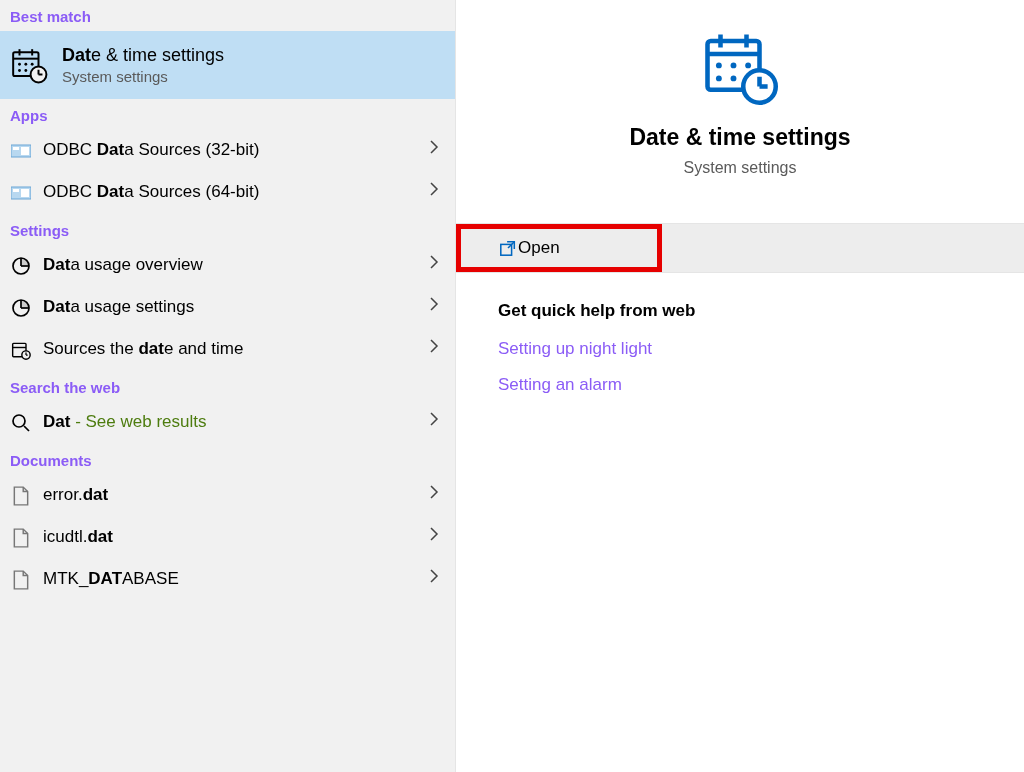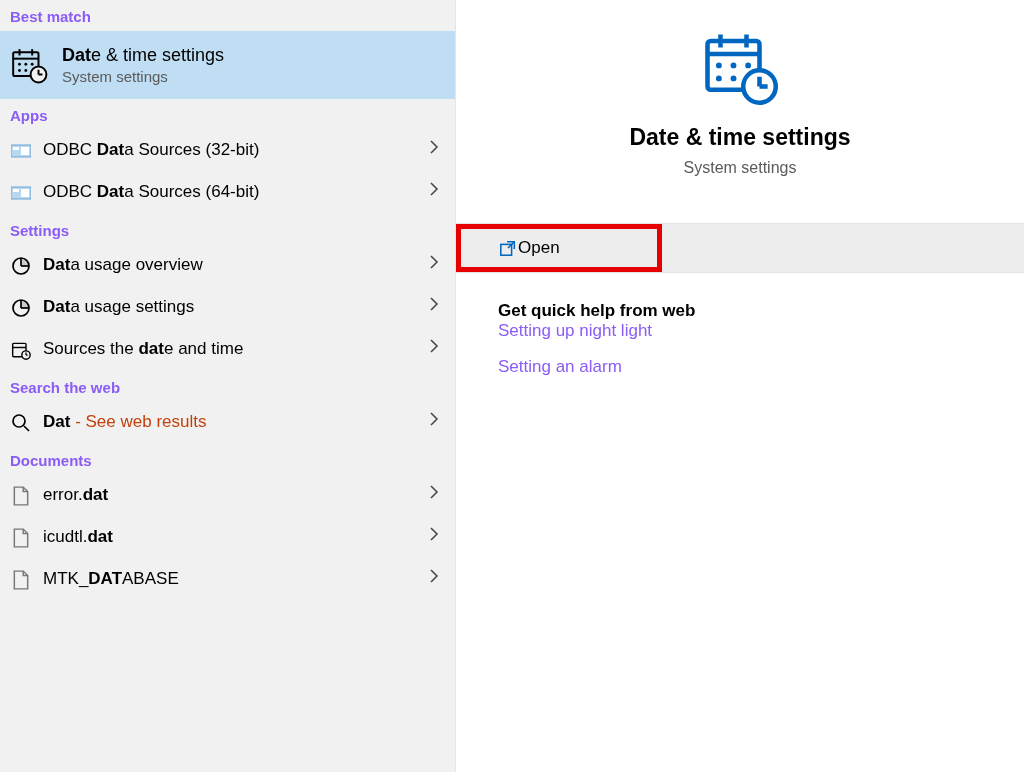--- a/index.html
+++ b/index.html
@@ -69,21 +69,21 @@
     align-items: center;
     justify-content: center;
     flex-shrink: 0;
   }
   .result-row .label {
     flex: 1;
     font-size: 17px;
     color: #000;
   }
   .result-row .label b { font-weight: 600; }
-  .result-row .label .hint { color: #c2410c; }
+  .result-row .label .hint { color: #4d7c0f; }
   .chev {
     width: 12px;
     height: 12px;
     flex-shrink: 0;
   }
   .chev svg { display:block; }
 
   
   .hero {
     text-align: center;
@@ -131,20 +131,21 @@
     height: 100%;
     border: 5px solid #e60000;
     pointer-events: none;
   }
   .quick-help {
     padding: 28px 0 0 42px;
   }
   .quick-help .qh-title {
     font-size: 17px;
     font-weight: 600;
+    margin-bottom: 18px;
   }
   .quick-help .qh-link {
     font-size: 17px;
     color: #8b5cf6;
     margin-bottom: 16px;
     cursor: pointer;
   }
   svg { display:block; }
 </style>
 </head>

